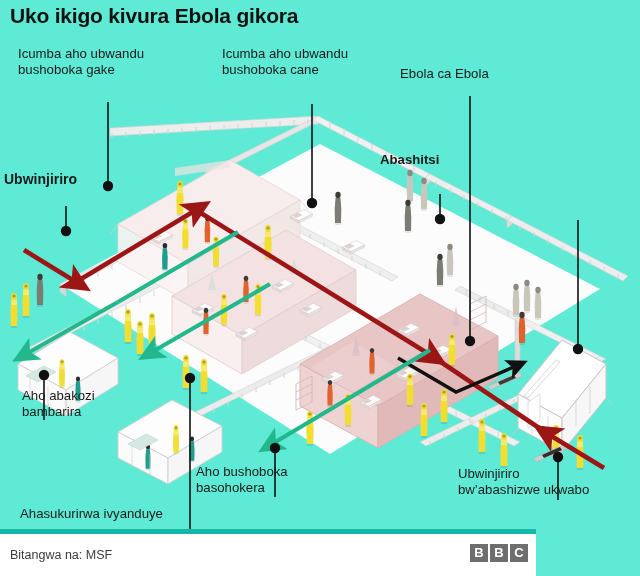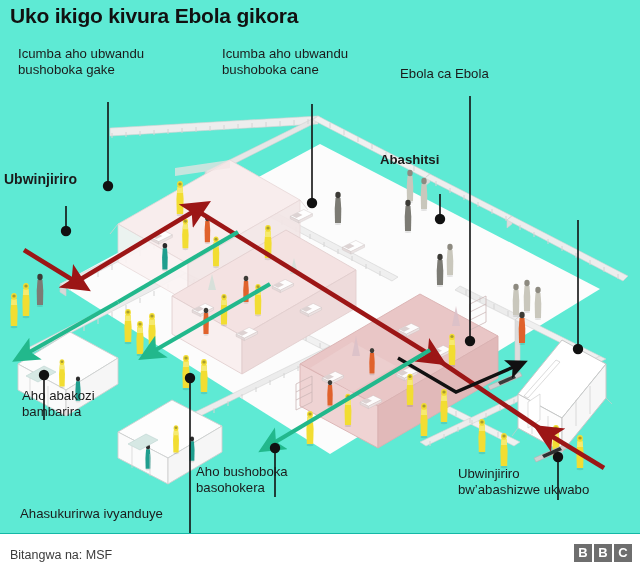--- a/index.html
+++ b/index.html
@@ -8,21 +8,21 @@
 
   .title{position:absolute;left:10px;top:4px;font-size:21px;font-weight:bold;color:#111;letter-spacing:-.2px;}
 
   .scene{position:absolute;left:0;top:34px;width:640px;height:500px;}
   .scene svg{display:block;}
 
   .lbl{position:absolute;font-size:13.2px;line-height:15.6px;color:#1b1b1b;text-align:left;white-space:pre;}
   .lbl.bold{font-weight:bold;font-size:14px;}
   .lbl.left{text-align:left;}
 
-  .footer{position:absolute;left:0;bottom:0;width:640px;height:42px;border-top:1px solid #14b8a6;background:#fff;}
+  .footer{position:absolute;left:0;bottom:0;width:536px;height:42px;border-top:5px solid #14b8a6;background:#fff;}
   .source{position:absolute;left:10px;top:14px;font-size:12.5px;color:#3b3b3b;}
   .bbc{position:absolute;right:8px;top:10px;display:flex;gap:2px;}
   .bbc span{display:inline-block;width:18px;height:18px;background:#6e6e6e;color:#fff;font-size:13px;font-weight:bold;
             text-align:center;line-height:18px;font-family:"Liberation Sans",sans-serif;}
 </style>
 </head>
 <body>
 
 <div id="root">
 

